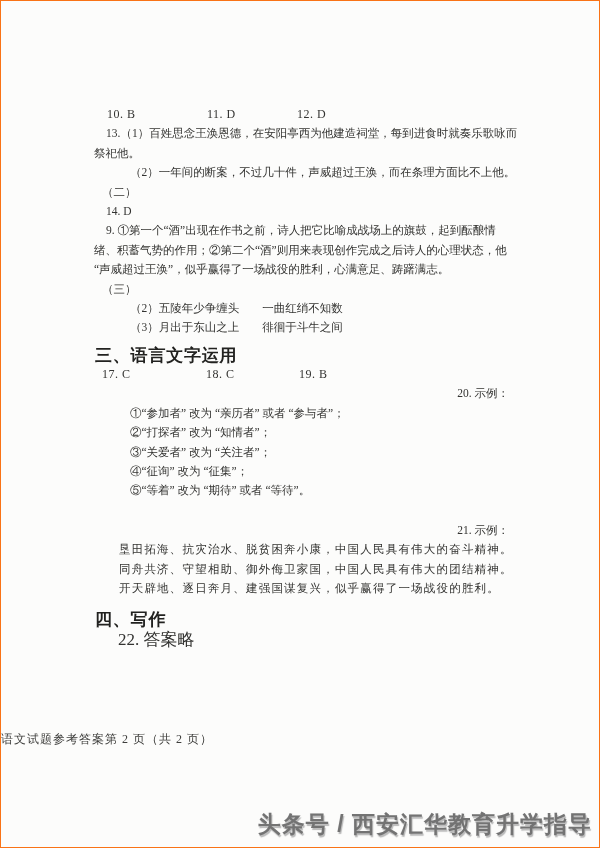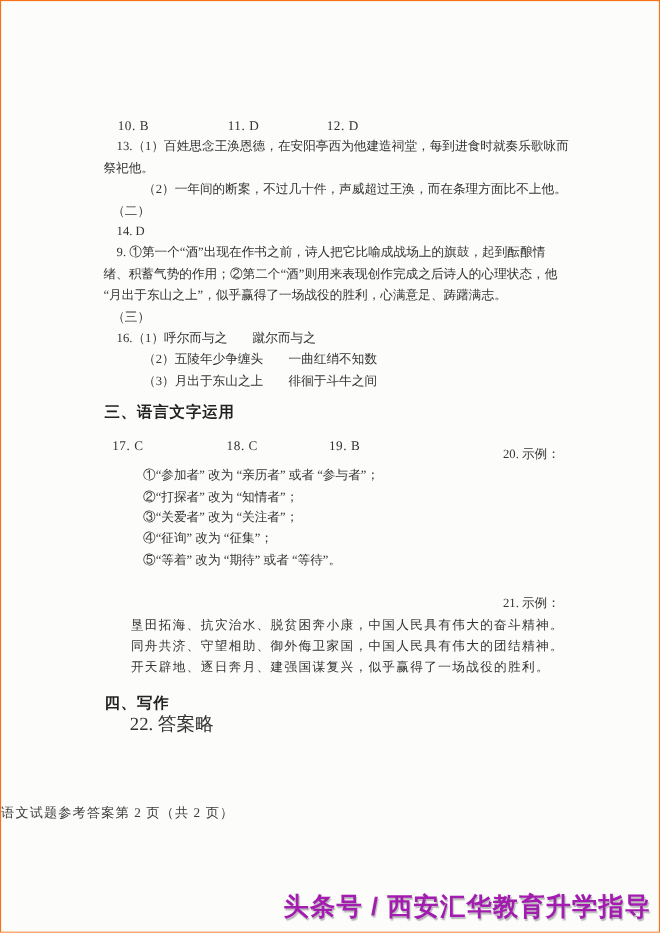--- a/index.html
+++ b/index.html
@@ -26,32 +26,32 @@
     line-height: 19.4px;
     height: 19.4px;
     white-space: nowrap;
     color: #333331;
   }
   .mcq  { padding-left: 13px; font-size: 12px; }
   .mcq2 { padding-left: 8px;  font-size: 12px; }
   .mc   { display: inline-block; letter-spacing: 0.5px; }
   .mcq  .mc.c1 { width: 97px; }
   .mcq  .mc.c2 { width: 87px; }
-  .mcq2 .mc.c1 { width: 101px; margin-top: 12px; }
+  .mcq2 .mc.c1 { width: 101px; }
   .mcq2 .mc.c2 { width: 90px; }
   .ind-num { padding-left: 12px; }
   .ind-sub { padding-left: 36px; }
   .ind-grp { padding-left: 8px; }
   .ind-ex  { padding-left: 25px; letter-spacing: 1.2px; }
   .ind-q21 { padding-left: 10px; text-align: right; }
   .ind-a22 { padding-left: 24px; font-size: 17px; }
   .heading {
     font-family: "Liberation Sans", "DejaVu Sans", sans-serif;
     font-weight: 700;
-    font-size: 14px;
+    font-size: 17px;
     color: #222220;
     padding-left: 1px;
     margin-top: 8px;
     letter-spacing: 0.8px;
   }
   .heading.h4 { margin-top: 12px; }
   .footer {
     position: absolute;
     left: 0; right: 0;
     top: 730px;
@@ -61,21 +61,21 @@
   }
   .watermark {
     position: absolute;
     right: 7px;
     top: 810px;
     font-family: "Liberation Sans", "DejaVu Sans", sans-serif;
     font-weight: 600;
     font-size: 23px;
     line-height: 1.2;
     letter-spacing: 1px;
-    color: #a21caf;
+    color: #737373;
     text-shadow: 1px 1.5px 1px #b9b9b9, -0.5px -0.5px 0 #f1f1f1;
   }
 </style>
 </head>
 <body>
 
 <div class="page">
 
   <div class="content">
 
@@ -88,25 +88,24 @@
     <div class="line ind-num">13.（1）百姓思念王涣恩德，在安阳亭西为他建造祠堂，每到进食时就奏乐歌咏而</div>
     <div class="line">祭祀他。</div>
     <div class="line ind-sub">（2）一年间的断案，不过几十件，声威超过王涣，而在条理方面比不上他。</div>
 
     <div class="line ind-grp">（二）</div>
 
     <div class="line ind-num">14. D</div>
 
     <div class="line ind-num">9. ①第一个“酒”出现在作书之前，诗人把它比喻成战场上的旗鼓，起到酝酿情</div>
     <div class="line">绪、积蓄气势的作用；②第二个“酒”则用来表现创作完成之后诗人的心理状态，他</div>
-    <div class="line">“月出于东山之上”，似乎赢得了一场战役的胜利，心满意足、踌躇满志。</div>
+    <div class="line">“声威超过王涣”，似乎赢得了一场战役的胜利，心满意足、踌躇满志。</div>
 
     <div class="line ind-grp">（三）</div>
 
-    <div class="line ind-num">16.（1）呼尔而与之　　蹴尔而与之</div>
     <div class="line ind-sub">（2）五陵年少争缠头　　一曲红绡不知数</div>
     <div class="line ind-sub">（3）月出于东山之上　　徘徊于斗牛之间</div>
 
     <div class="line heading">三、语言文字运用</div>
 
     <div class="line mcq2">
       <span class="mc c1">17. C</span>
       <span class="mc c2">18. C</span>
       <span class="mc">19. B</span>
     </div>

